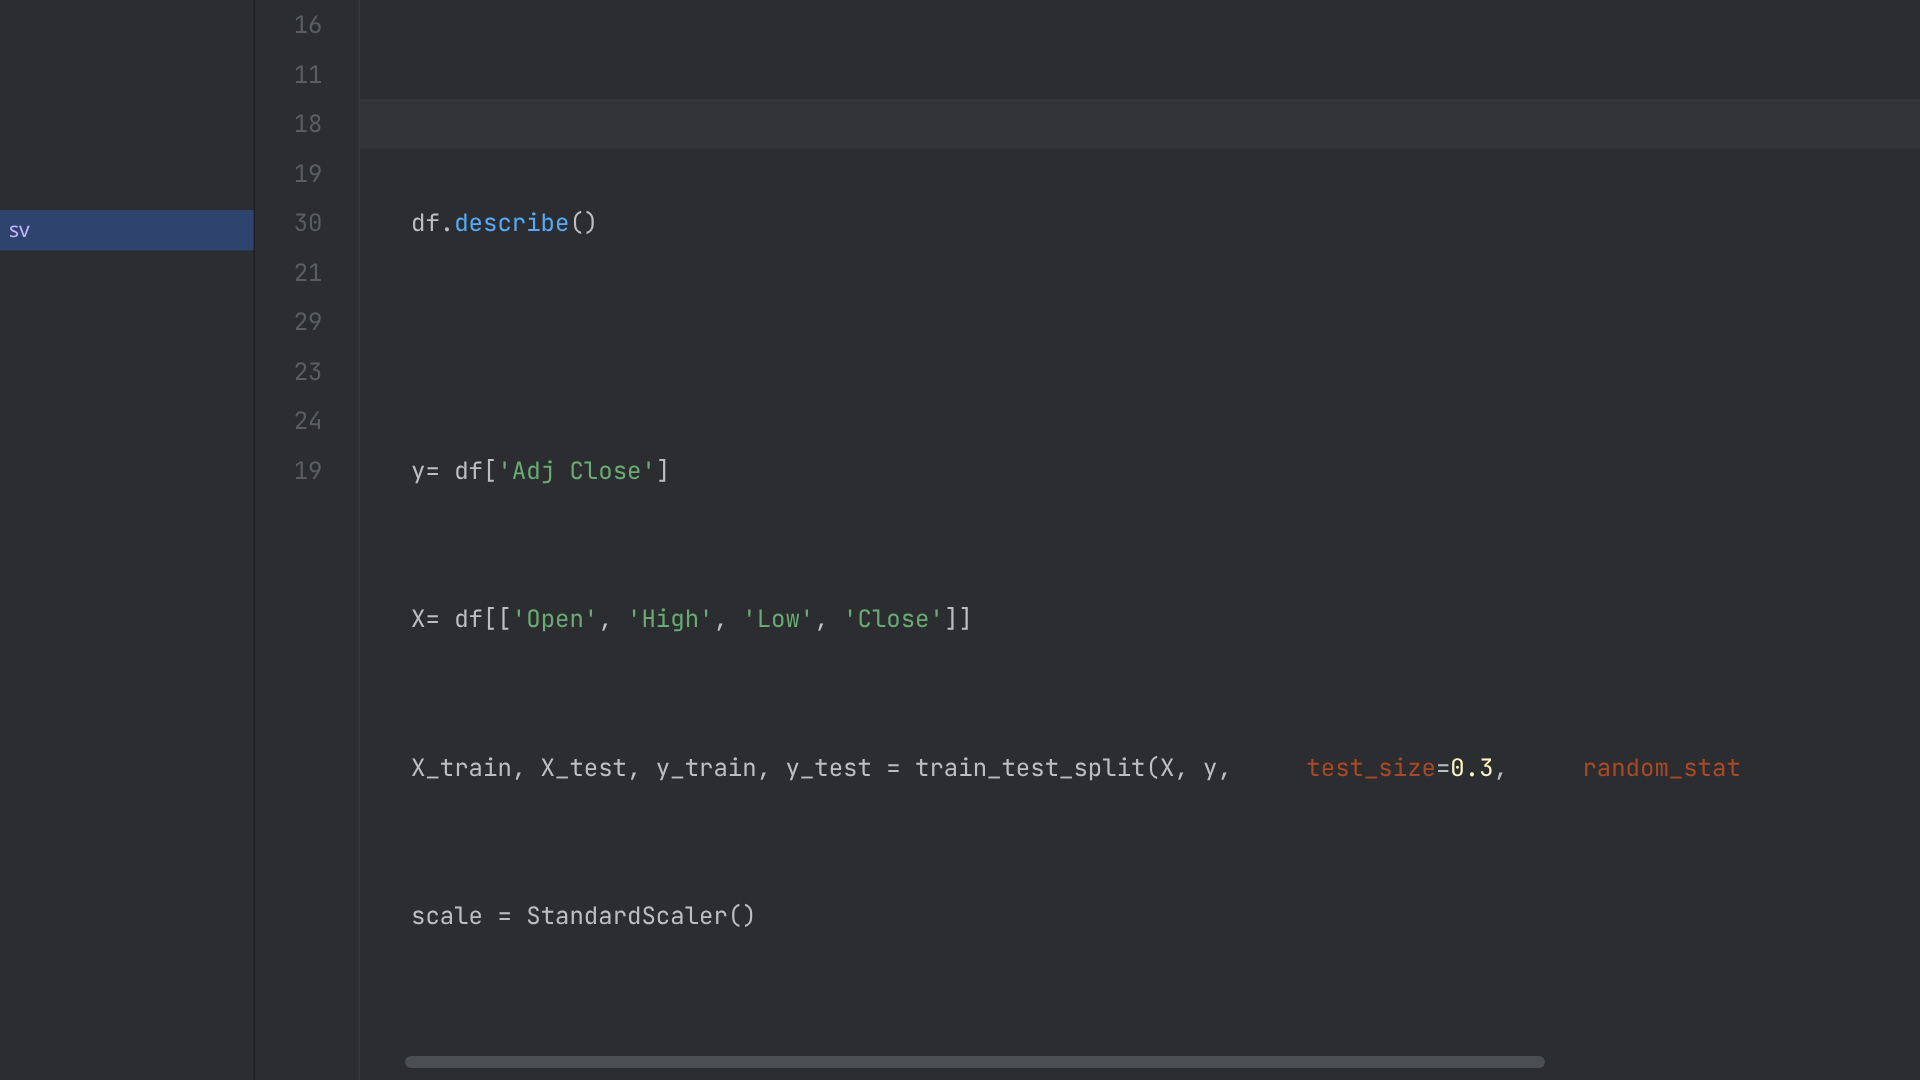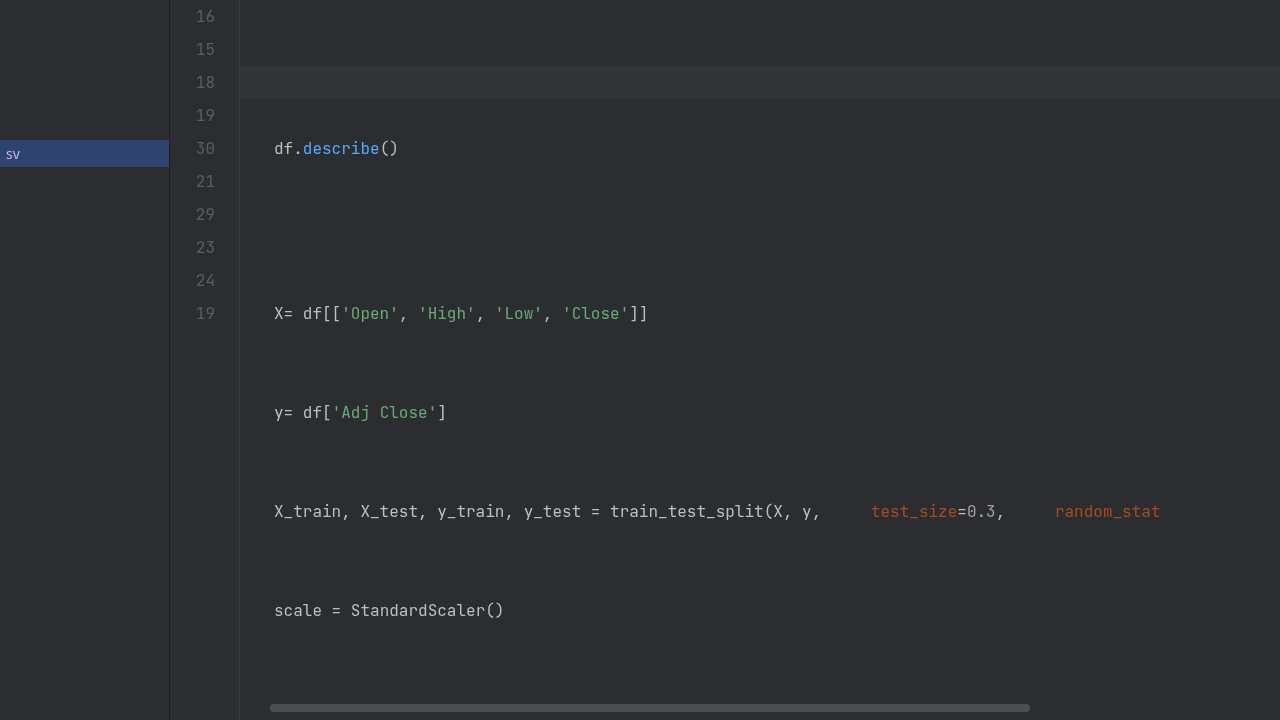--- a/index.html
+++ b/index.html
@@ -68,21 +68,21 @@
     background: #323438;
     z-index: 0;
   }
   .code .row { position: relative; z-index: 1; }
 
   
   .tk-d  { color: #bcbec4;}   
   .tk-op { color: #bcbec4;}   
   .tk-fn { color: #57aaf7;}   
   .tk-s  { color: #6aab73;}   
-  .tk-n  { color: #a3a3a3;}   
+  .tk-n  { color: #fef9c3;}   
   .tk-ka { color: #aa4926; margin-left: 40px;}   
 
   .editor-hscroll {
     position: absolute; left: 170px; right: 0; bottom: 6px; height: 12px;
     background: transparent;
   }
   .editor-hscroll .thumb {
     position: absolute; left: 100px; top: 2px; height: 8px; width: 760px;
     background: #4b4e53; border-radius: 4px;
   }
@@ -112,38 +112,38 @@
       </div>
       <div class="sidebar-item">
         <span></span>
       </div>
 
     </div>
 
     <div class="editor">
       <div class="gutter">
         <div>16</div>
-        <div>15</div>
+        <div>11</div>
         <div>18</div>
         <div>19</div>
         <div>30</div>
         <div>21</div>
         <div>29</div>
         <div>23</div>
         <div>24</div>
         <div>19</div>
       </div>
 
       <div class="code">
         <div class="current-line-bg" style="top:66px"></div>
 
         <div class="row"><span class="tk-d">df</span><span class="tk-op">.</span><span class="tk-fn">describe</span><span class="tk-op">()</span></div>
         <div class="row"><span class="tk-d"></span></div>
+        <div class="row"><span class="tk-d">y</span><span class="tk-op">= </span><span class="tk-d">df</span><span class="tk-op">[</span><span class="tk-s">'Adj Close'</span><span class="tk-op">]</span></div>
         <div class="row"><span class="tk-d">X</span><span class="tk-op">= </span><span class="tk-d">df</span><span class="tk-op">[[</span><span class="tk-s">'Open'</span><span class="tk-op">, </span><span class="tk-s">'High'</span><span class="tk-op">, </span><span class="tk-s">'Low'</span><span class="tk-op">, </span><span class="tk-s">'Close'</span><span class="tk-op">]]</span></div>
-        <div class="row"><span class="tk-d">y</span><span class="tk-op">= </span><span class="tk-d">df</span><span class="tk-op">[</span><span class="tk-s">'Adj Close'</span><span class="tk-op">]</span></div>
         <div class="row"><span class="tk-d">X_train</span><span class="tk-op">, </span><span class="tk-d">X_test</span><span class="tk-op">, </span><span class="tk-d">y_train</span><span class="tk-op">, </span><span class="tk-d">y_test</span><span class="tk-op"> = </span><span class="tk-d">train_test_split</span><span class="tk-op">(</span><span class="tk-d">X</span><span class="tk-op">, </span><span class="tk-d">y</span><span class="tk-op">, </span><span class="tk-ka">test_size</span><span class="tk-op">=</span><span class="tk-n">0.3</span><span class="tk-op">, </span><span class="tk-ka">random_stat</span></div>
         <div class="row"><span class="tk-d">scale</span><span class="tk-op"> = </span><span class="tk-d">StandardScaler</span><span class="tk-op">()</span></div>
         
         
         
       </div>
     </div>
 
     <div class="editor-hscroll">
       <div class="thumb"></div>

